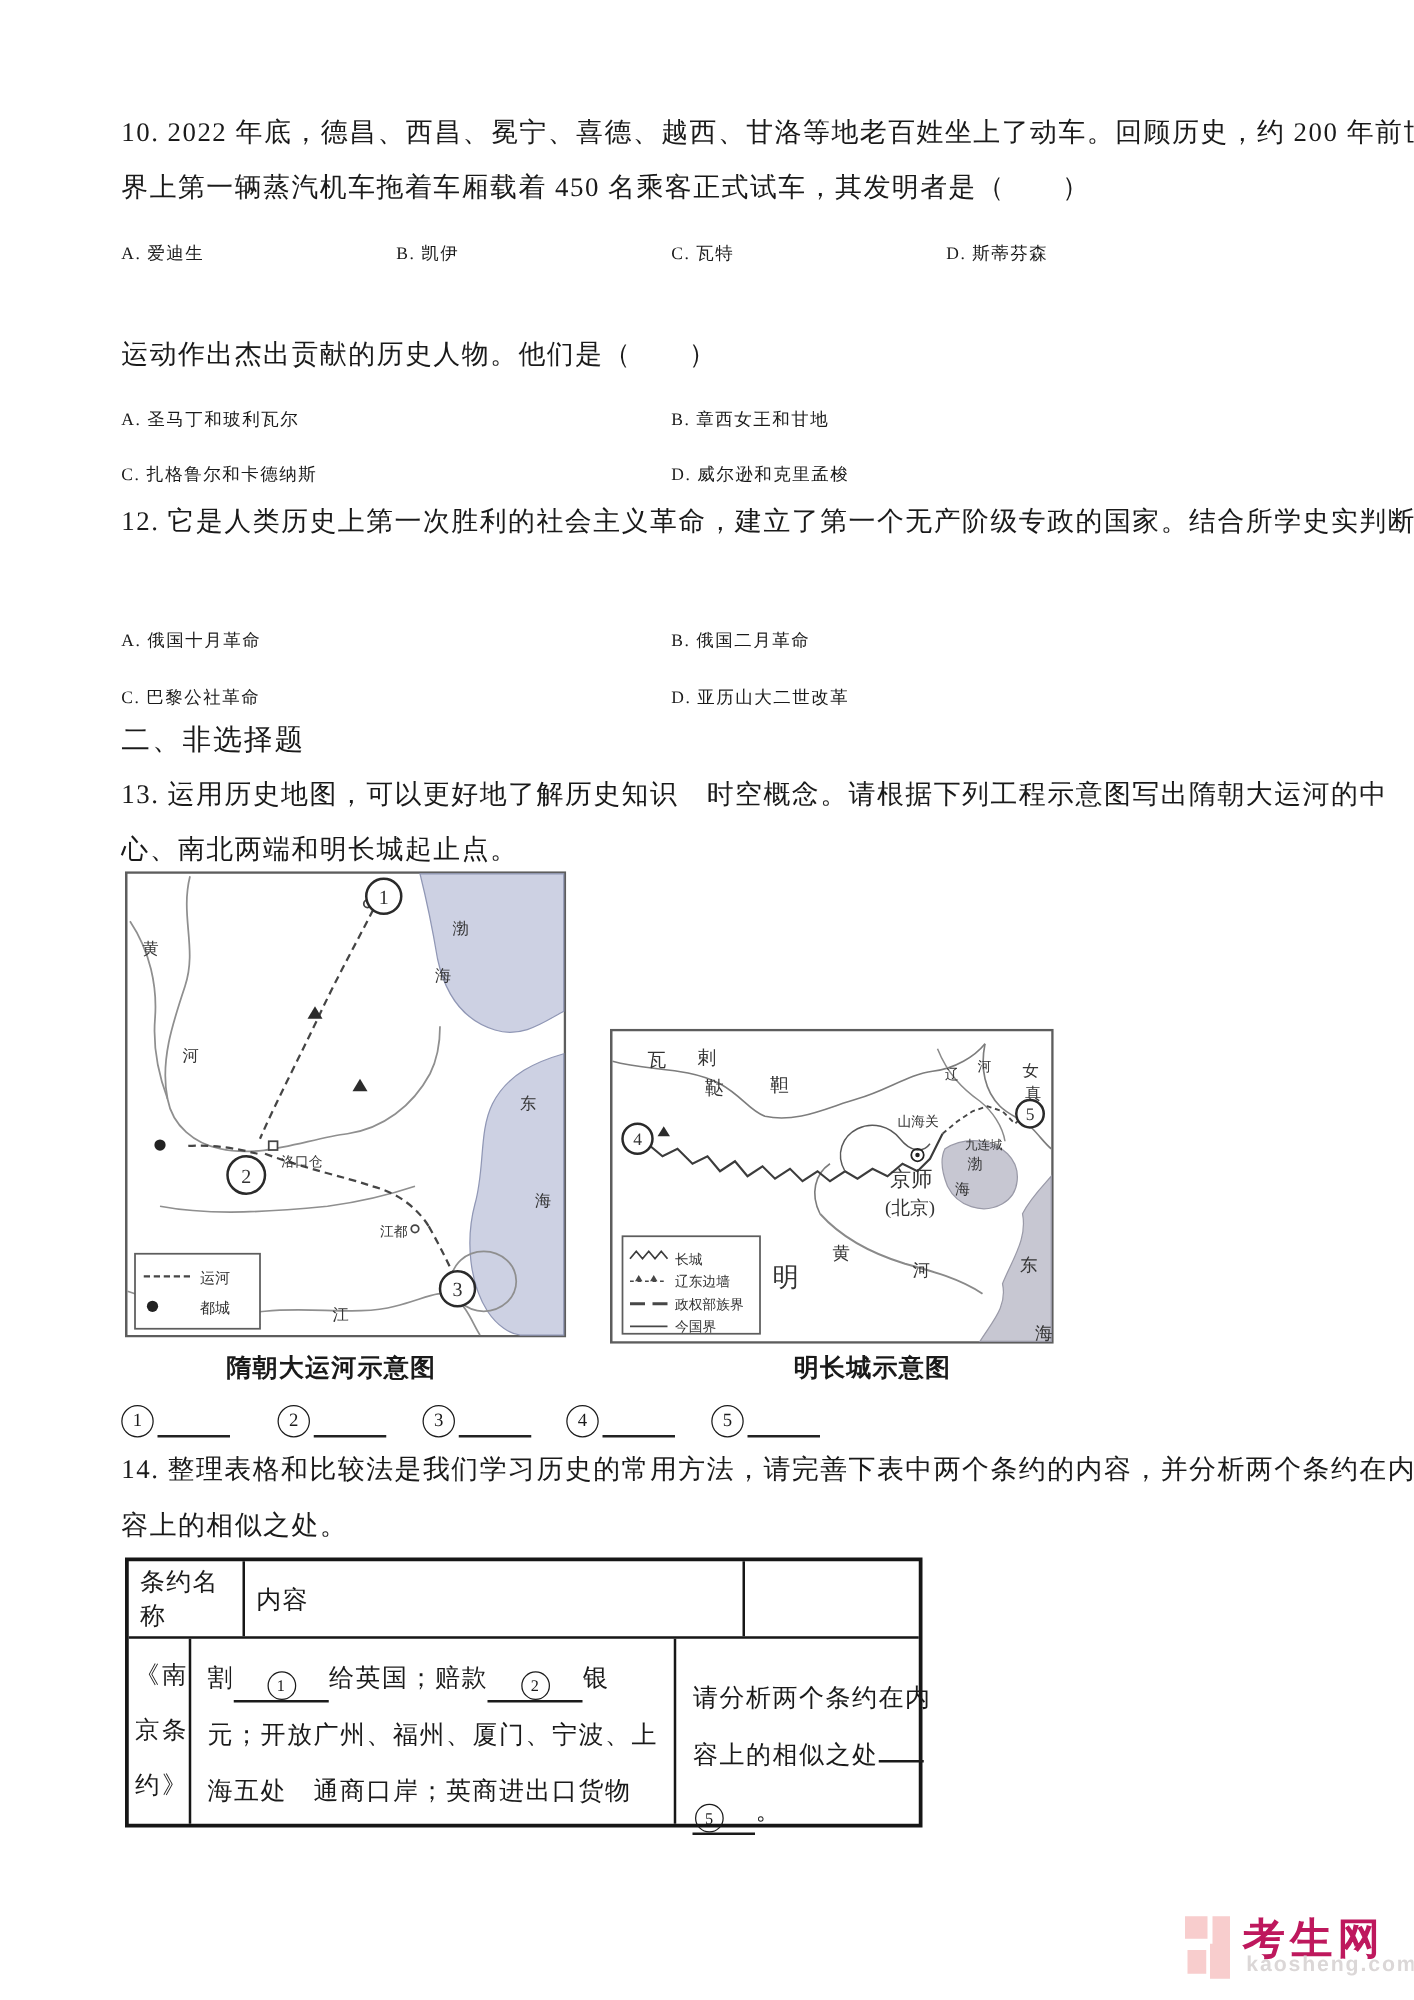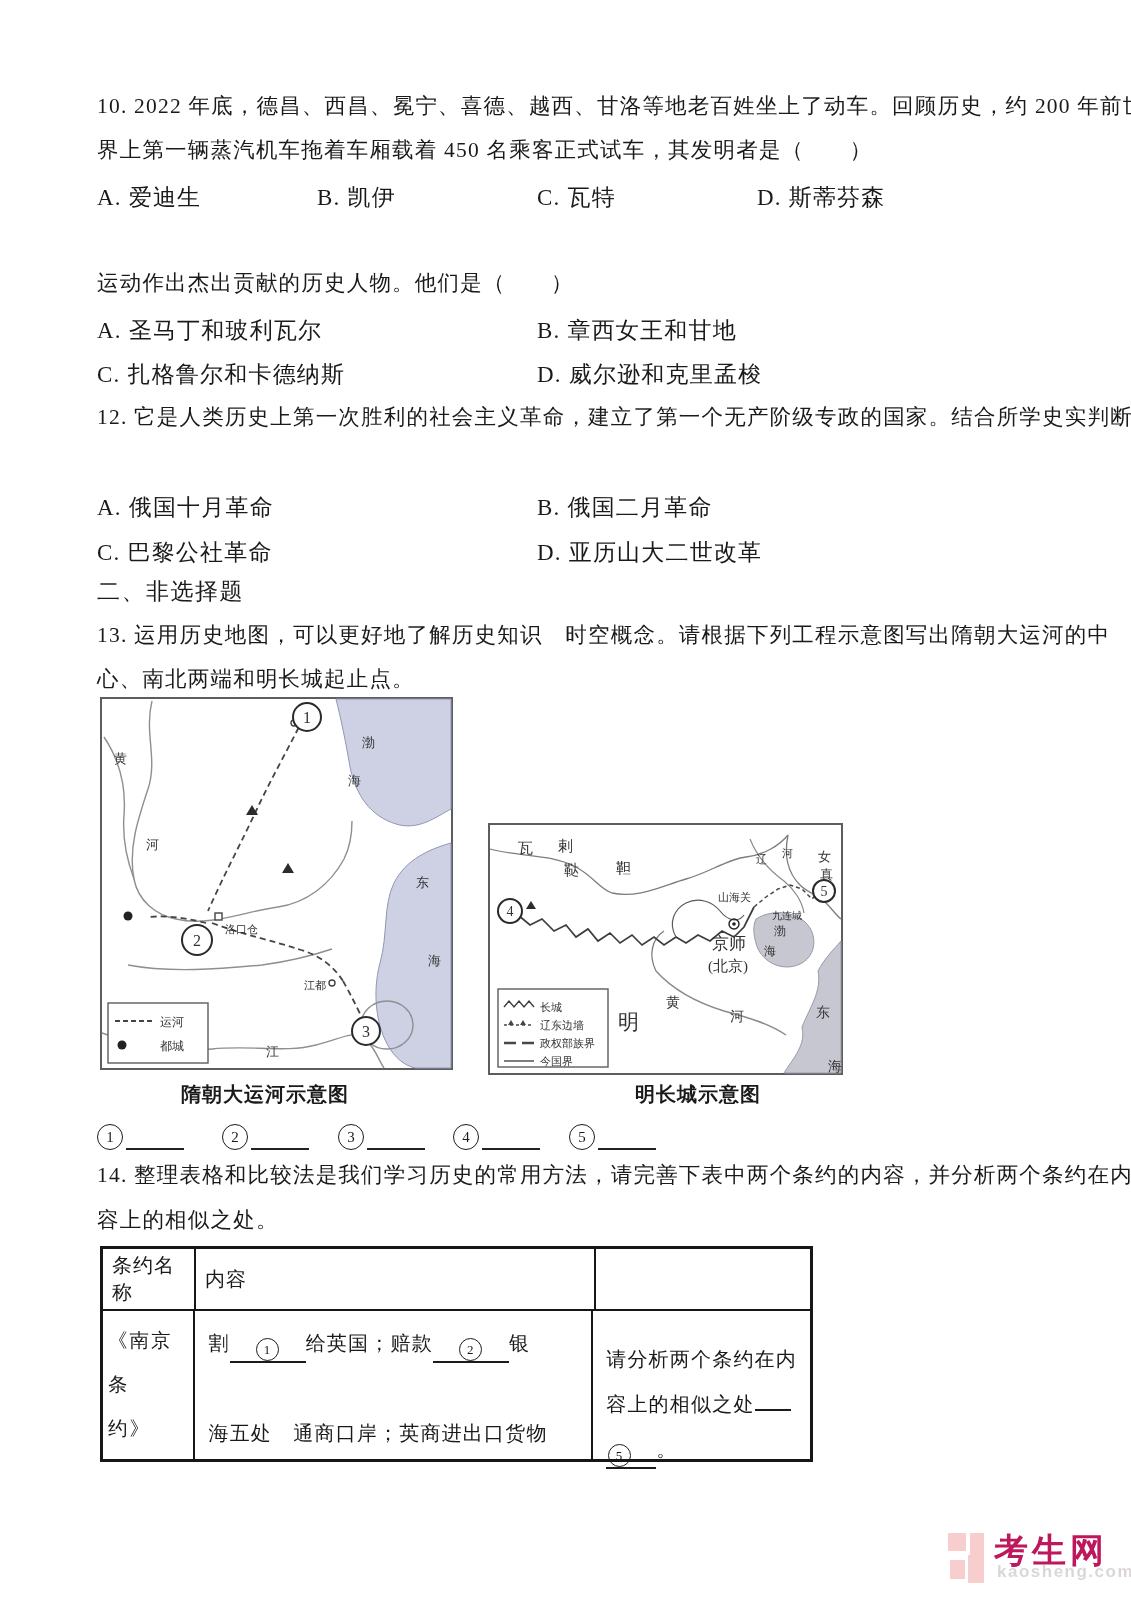--- a/index.html
+++ b/index.html
@@ -6,34 +6,34 @@
   .paper{
     position:relative;width:1131px;height:1600px;background:#ffffff;
     font-family:"Liberation Serif","DejaVu Serif",serif;color:#1a1a1a;overflow:hidden;
   }
   .tline{
     position:absolute;left:97px;width:980px;font-size:21.5px;line-height:26px;
     letter-spacing:1.2px;white-space:nowrap;
   }
   .heading{font-weight:normal;font-size:23px;letter-spacing:1.5px;}
   .optrow{position:absolute;left:97px;width:980px;height:30px;}
-  .opt{position:absolute;top:0;font-size:23px;letter-spacing:1.2px;white-space:nowrap;}
+  .opt{position:absolute;top:12px;font-size:14px;letter-spacing:1.2px;white-space:nowrap;}
   .mapsvg{position:absolute;background:#ffffff;}
   .caption{position:absolute;font-weight:bold;font-size:20px;letter-spacing:1px;text-align:center;}
   .blankrow{position:absolute;height:34px;}
   .bitem{position:absolute;top:0;display:flex;align-items:flex-end;}
   .cnum{
     display:inline-flex;width:21px;height:21px;border:1.6px solid #1b1b1b;border-radius:50%;
     align-items:center;justify-content:center;font-size:13px;line-height:1;flex:none;
     vertical-align:-4px;
   }
   .cnum.big{width:24px;height:24px;font-size:15px;}
   .bline{display:inline-block;width:58px;height:24px;border-bottom:2px solid #222;margin-left:3px;}
   
-  .ptable{position:absolute;left:100px;top:1246px;width:713px;border:3px solid #161616;box-sizing:border-box;background:#fff;}
+  .ptable{position:absolute;left:100px;top:1246px;width:638px;border:3px solid #161616;box-sizing:border-box;background:#fff;}
   .trow{display:flex;box-sizing:border-box;}
   .trow.head{height:62px;border-bottom:2px solid #161616;}
   .trow.body{height:148px;}
   .tcell{box-sizing:border-box;border-right:2px solid #161616;font-size:20px;}
   .tcell.last{border-right:none;flex:1;}
   .c1{width:93px;}
   .c2{width:400px;}
   .hcell{display:flex;align-items:center;padding-left:9px;letter-spacing:1px;}
   .namecell{display:flex;align-items:center;padding-left:5px;white-space:pre-line;line-height:44px;letter-spacing:2px;font-size:19.5px;}
   .contcell{padding:10px 13px 15px;line-height:45px;letter-spacing:1.2px;white-space:nowrap;}
@@ -243,21 +243,21 @@
     <div class="trow head">
       <div class="tcell c1 hcell">条约名称</div>
       <div class="tcell c2 hcell">内容</div>
       <div class="tcell last hcell"></div>
     </div>
     <div class="trow body">
       <div class="tcell c1 namecell">《南京条
 约》</div>
       <div class="tcell c2 contcell">
         <span>割</span><span class="ublank"><span class="cnum">1</span></span><span>给英国；赔款</span><span class="ublank"><span class="cnum">2</span></span><span>银</span><br>
-        <br>
+        <span>元；开放广州、福州、厦门、宁波、上</span><br>
         <span>海五处　通商口岸；英商进出口货物</span>
       </div>
       <div class="tcell last anacell">
         <span>请分析两个条约在内</span><br>
         <span>容上的相似之处</span><span class="ublank small"></span><br>
         <span class="ublank mid"><span class="cnum">5</span></span><span>。</span>
       </div>
     </div>
   </div>
 

